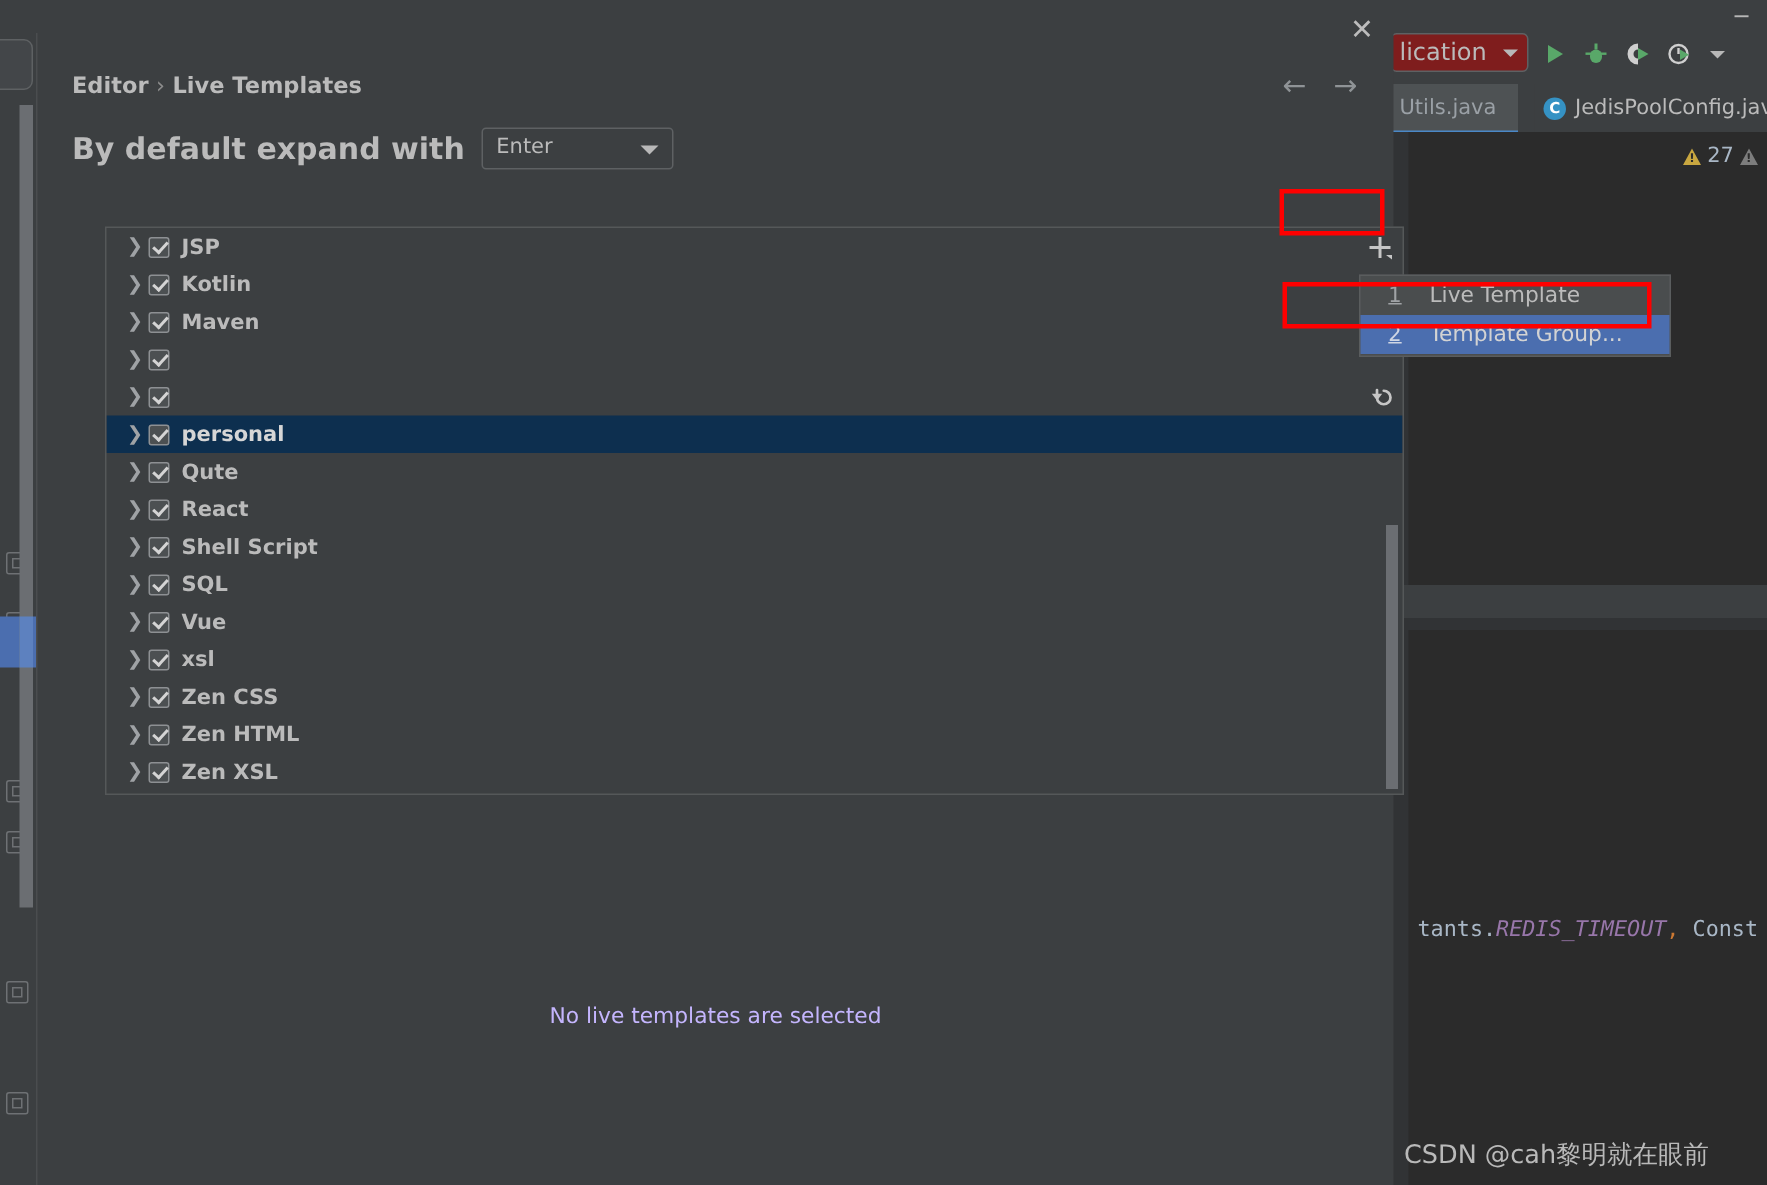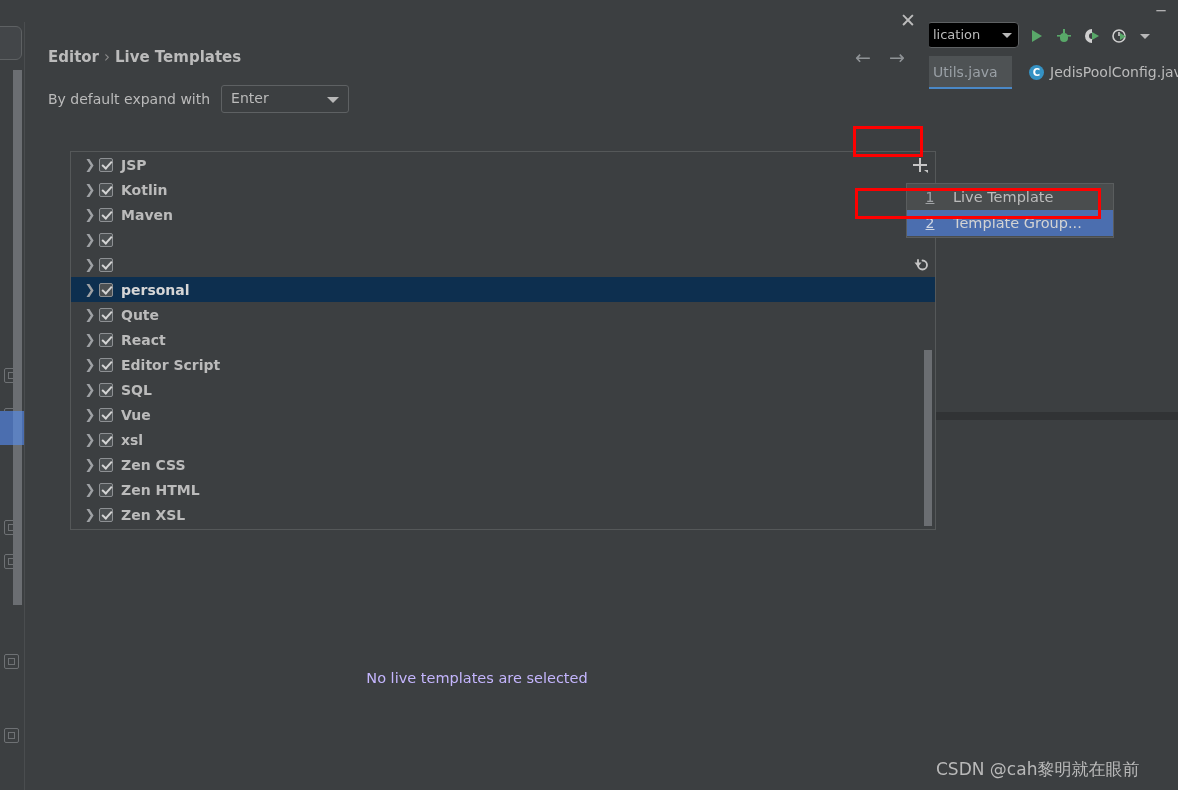--- a/index.html
+++ b/index.html
@@ -27,22 +27,22 @@
 
   
   .proj-scroll{position:absolute;left:13px;top:70px;width:9px;height:535px;background:#6b6e72;border-radius:0;}
   .proj-sel{position:absolute;left:0px;top:411px;width:24px;height:34px;background:#4b6eaf;}
   .proj-sel2{position:absolute;left:13px;top:411px;width:9px;height:34px;background:#5d81bf;}
 
   
   .tl-round{position:absolute;left:-10px;top:26px;width:32px;height:34px;border:1px solid #5e6163;border-radius:6px;background:#434649;box-sizing:border-box;}
 
   
-  .ide-runcfg{position:absolute;left:927px;top:22px;width:92px;height:26px;border:1px solid #5e6163;border-radius:4px;background:#000000;box-sizing:border-box;
-    color:#bbbbbb;font-size:13px;line-height:24px;padding-left:5px;white-space:nowrap;overflow:hidden;}
+  .ide-runcfg{position:absolute;left:927px;top:22px;width:92px;height:26px;border:1px solid #5e6163;border-radius:4px;background:#7f1d1d;box-sizing:border-box;
+    color:#bbbbbb;font-size:16px;line-height:24px;padding-left:5px;white-space:nowrap;overflow:hidden;}
   .runcfg-caret{position:absolute;right:6px;top:10px;width:0;height:0;border-left:5px solid transparent;border-right:5px solid transparent;border-top:5px solid #b8b8b8;}
 
   .ide-run-icons{position:absolute;left:1028px;top:24px;height:24px;display:flex;align-items:center;gap:12px;}
   .ide-run-icons svg{display:block;}
 
   .ide-tabbar{position:absolute;left:927px;top:56px;width:251px;height:32px;background:#3c3f41;}
   .tab{position:absolute;top:0;height:32px;display:flex;align-items:center;gap:6px;font-size:14px;color:#a9b7c6;padding:0 6px;box-sizing:border-box;white-space:nowrap;}
   .tab.inactive{left:0;width:85px;background:#4e5254;color:#9aa0a6;gap:29px;}
   .tab.inactive .tab-close{color:#8b8f91;font-size:14px;margin-left:2px;}
   .tab.active{left:96px;background:#3c3f41;color:#bbbbbb;}
@@ -69,21 +69,21 @@
   
   #dialog{position:absolute;left:24px;top:22px;width:904px;height:768px;background:#3c3f41;border-left:1px solid #4a4d4f;}
   .dlg-close{position:absolute;left:869px;top:-16px;width:28px;height:28px;color:#bcbcbc;font-size:19px;line-height:28px;text-align:center;}
 
   .dlg-header{position:absolute;left:0;top:12px;width:904px;height:47px;}
   .breadcrumb{position:absolute;left:23px;top:14px;font-size:15px;color:#bbbbbb;font-weight:bold;white-space:nowrap;}
   .breadcrumb .sep{color:#8c8c8c;font-weight:normal;margin:0 5px;}
   .nav-arrows{position:absolute;left:830px;top:12px;display:flex;gap:18px;color:#8f9396;font-size:19px;line-height:22px;}
 
   .expand-row{position:absolute;left:23px;top:60px;width:860px;height:34px;display:flex;align-items:center;}
-  .expand-label{font-size:14px;color:#bbbbbb;white-space:nowrap;}
+  .expand-label{font-size:20px;color:#bbbbbb;white-space:nowrap;font-weight:bold;}
   .combo{position:relative;margin-left:11px;width:128px;height:28px;border:1px solid #5e6163;border-radius:3px;background:#3c3f41;box-sizing:border-box;}
   .combo-val{position:absolute;left:9px;top:4px;font-size:14px;color:#bbbbbb;}
   .combo-caret{position:absolute;right:9px;top:11px;width:0;height:0;border-left:6px solid transparent;border-right:6px solid transparent;border-top:6px solid #b8b8b8;}
 
   
   .list-wrap{position:absolute;left:45px;top:129px;width:866px;height:379px;border:1px solid #555859;background:#3c3f41;box-sizing:border-box;overflow:hidden;}
   .list-inner{position:absolute;left:0;top:0;width:864px;}
   .row{position:relative;height:25px;display:flex;align-items:center;padding-left:10px;box-sizing:border-box;}
   .row.selected{background:#0d2f4f;}
   .chev{width:18px;flex:none;color:#9fa2a5;font-size:13px;line-height:13px;text-align:center;}
@@ -184,20 +184,31 @@
       <span>Utils.java</span>
       <span class="tab-close">✕</span>
     </div>
     <div class="tab-underline"></div>
     <div class="tab active">
       <span class="cls-badge">C</span>
       <span>JedisPoolConfig.jav</span>
     </div>
   </div>
 
+  <div class="ide-editor">
+    <div class="ide-editor-gutter"></div>
+    <div class="insp-widget">
+      <span class="warn-tri"></span>
+      <span>27</span>
+      <span class="warn-tri grey"></span>
+    </div>
+    <div class="code-line">
+      <span>tants.</span><span class="fld">REDIS_TIMEOUT</span><span class="cm">,</span><span> Const</span>
+    </div>
+  </div>
   <div class="ide-strip-sep"></div>
   <div class="ide-strip-sep2"></div>
 
   <div class="watermark">CSDN @cah黎明就在眼前</div>
 </div>
 
 <div id="dialog">
 
   <div class="dlg-close">✕</div>
 
@@ -259,21 +270,21 @@
           <span class="row-label">Qute</span>
         </div>
         <div class="row">
           <span class="chev">❯</span>
           <span class="cbx"></span>
           <span class="row-label">React</span>
         </div>
         <div class="row">
           <span class="chev">❯</span>
           <span class="cbx"></span>
-          <span class="row-label">Editor Script</span>
+          <span class="row-label">Shell Script</span>
         </div>
         <div class="row">
           <span class="chev">❯</span>
           <span class="cbx"></span>
           <span class="row-label">SQL</span>
         </div>
         <div class="row">
           <span class="chev">❯</span>
           <span class="cbx"></span>
           <span class="row-label">Vue</span>

